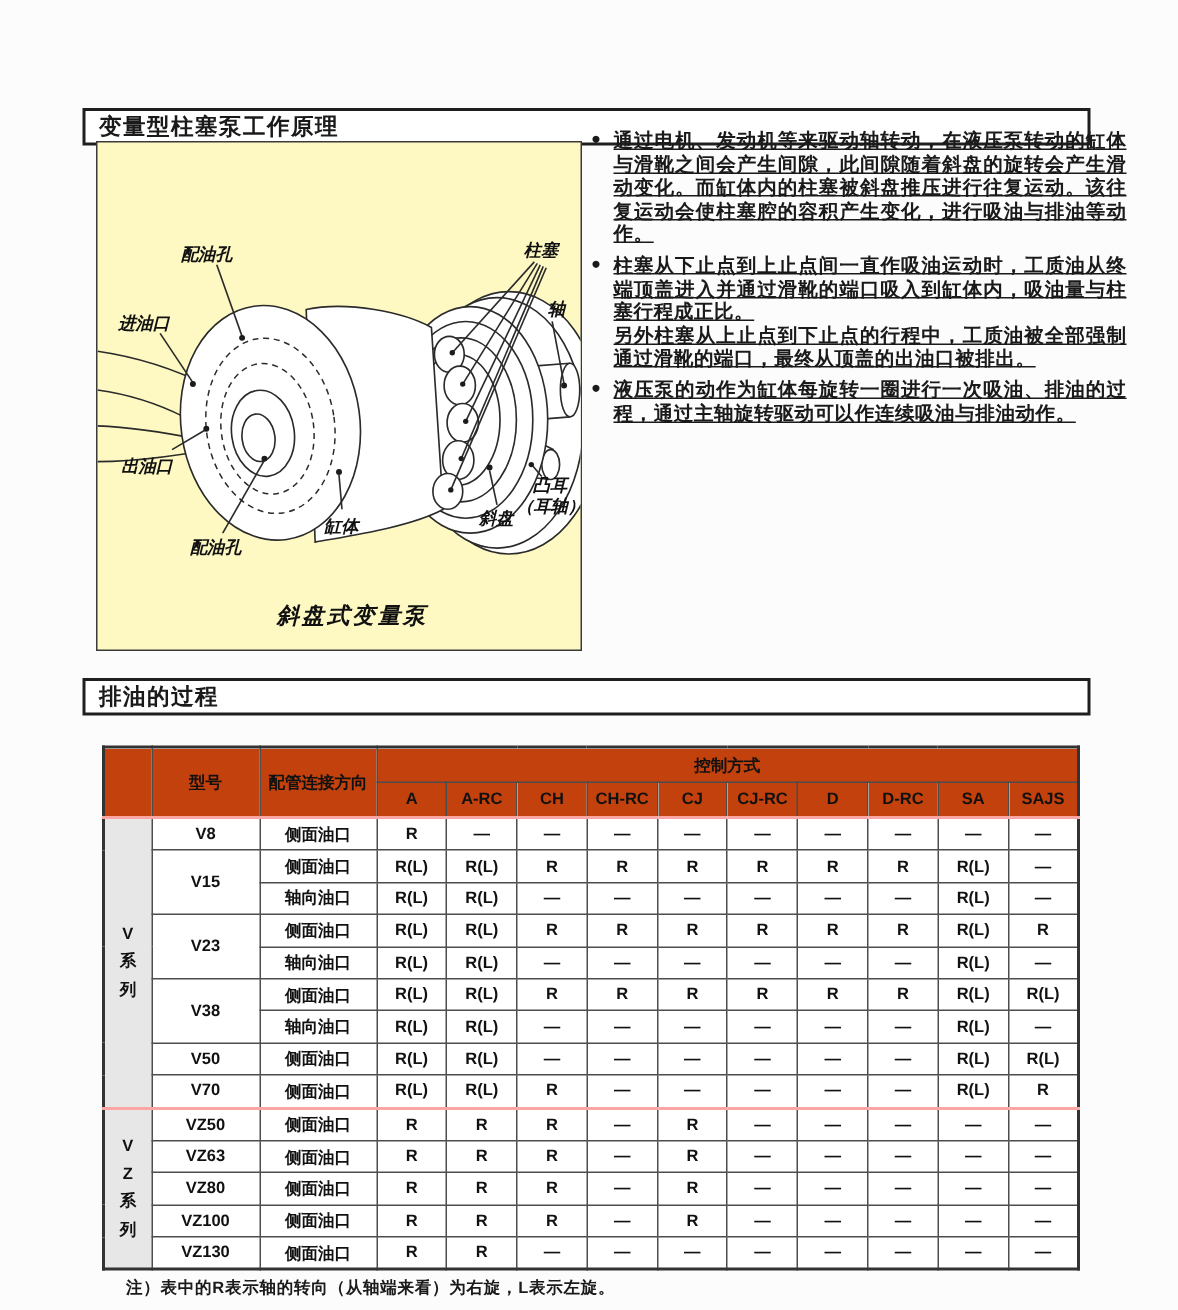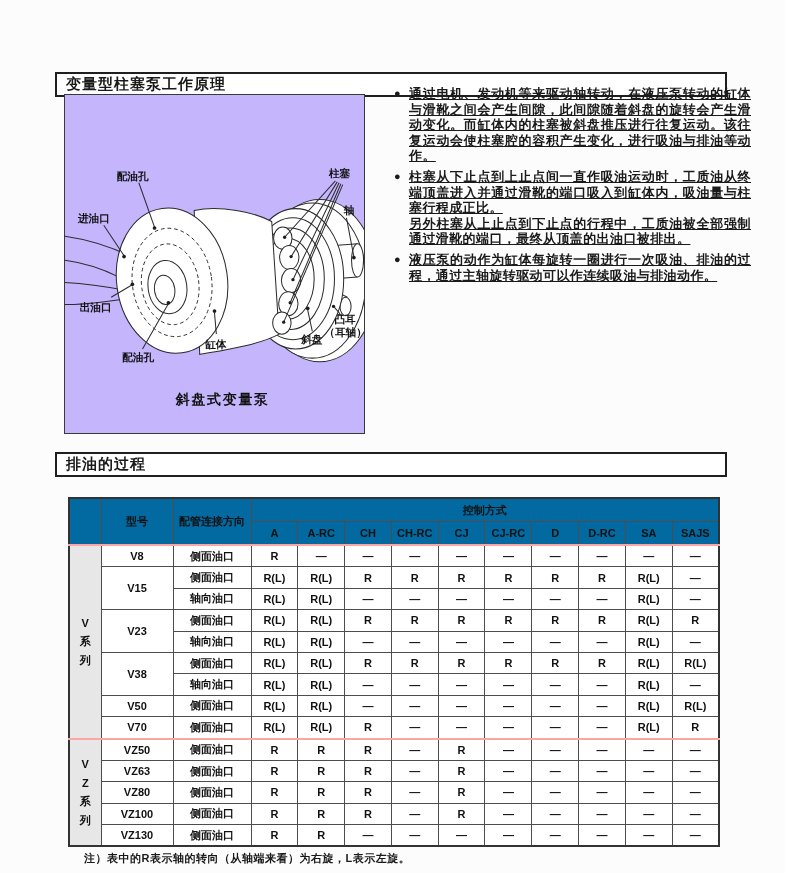--- a/index.html
+++ b/index.html
@@ -10,22 +10,22 @@
   }
   .titlebar{
     position:absolute;left:55px;width:672px;height:25px;
     border:2px solid #1f1f1f;background:#fff;
     display:flex;align-items:center;padding-left:9px;box-sizing:border-box;
     font-size:15px;font-weight:bold;letter-spacing:1px;
   }
   #titlebar1{top:42px;margin-top:30px;}
   #titlebar2{top:452px;}
   .diagram-box{
-    position:absolute;left:64px;top:94px;width:301px;height:340px;
-    border:1.5px solid #3a3a3a;background:#c4b5fd;box-sizing:border-box;
+    position:absolute;left:64px;top:94px;width:324px;height:340px;
+    border:1.5px solid #3a3a3a;background:#fef9c3;box-sizing:border-box;font-style:italic;
   }
   .diagram-box svg{display:block;width:100%;height:100%;}
   .dg-line{stroke:#2b2b2b;stroke-width:1.1;fill:none;}
   .dg-fill{stroke:#2b2b2b;stroke-width:1.1;fill:#fff;}
   .dg-dash{stroke:#2b2b2b;stroke-width:1;fill:none;stroke-dasharray:4 3.2;}
   .dg-label{font-size:11.5px;font-weight:bold;fill:#111;}
   .dg-caption{font-size:15px;font-weight:bold;fill:#111;letter-spacing:2px;}
   .dg-dot{fill:#1c1c1c;}
   .bullets{
     position:absolute;left:394px;top:86px;width:357px;
@@ -39,21 +39,21 @@
   .bullet .btext{flex:1;white-space:pre-line;text-decoration:underline;}
   .table-wrap{position:absolute;left:68px;top:497px;}
   table{
     border-collapse:collapse;table-layout:fixed;width:650px;
     border:2px solid #333;font-weight:bold;
   }
   th,td{
     border:1px solid #4d4d4d;text-align:center;vertical-align:middle;
     padding:0;font-size:11px;color:#111;overflow:hidden;
   }
-  thead th{background:#0369a1;height:22px;font-weight:bold;}
+  thead th{background:#c2410c;height:22px;font-weight:bold;}
   thead tr:last-child th{border-bottom:1.5px solid #333;}
   tbody td{height:20.4px;background:#fff;}
   td.series-cell{
     background:#e7e7e7;font-size:11px;line-height:1.7;
     white-space:pre-line;vertical-align:middle;
   }
   td.piping-cell{font-size:11px;}
   tr.group-start td{border-top:2px solid #fca5a5;}
   .footnote{
     position:absolute;left:84px;top:851px;font-size:11px;font-weight:600;

